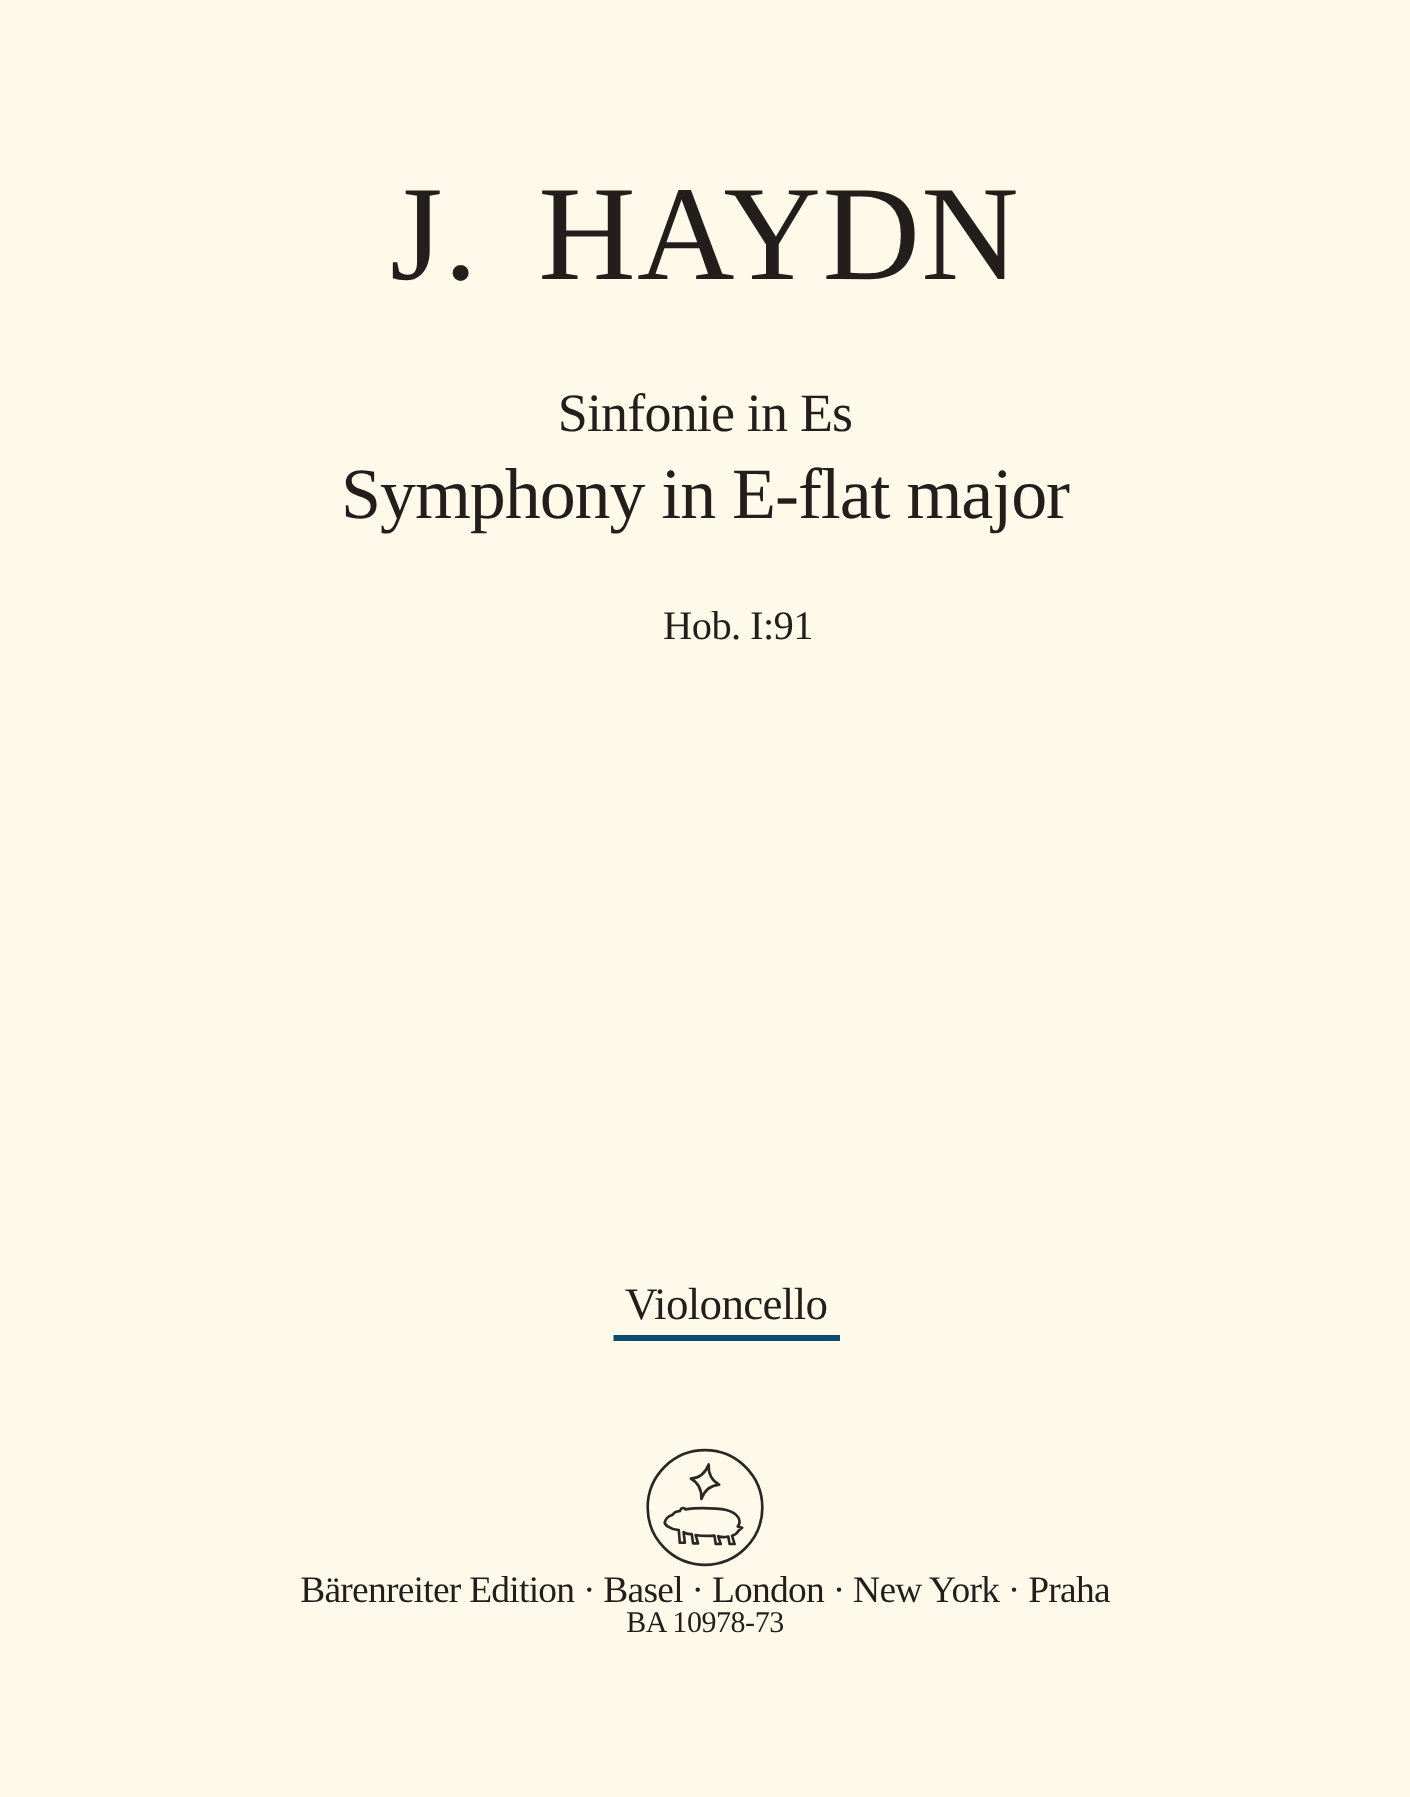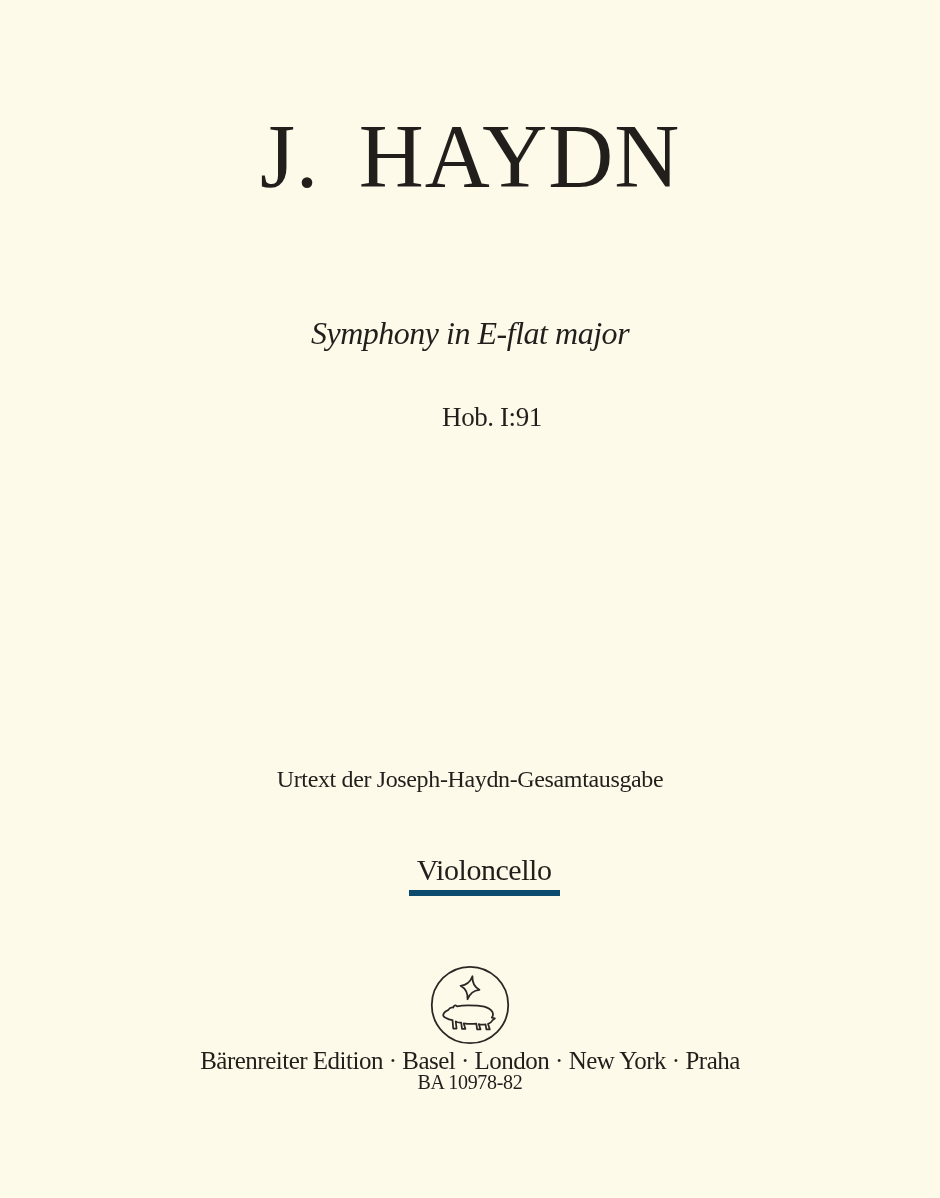--- a/index.html
+++ b/index.html
@@ -31,45 +31,44 @@
     line-height: 1;
     word-spacing: 0.18em;
     letter-spacing: 0.01em;
   }
   .work-title-de {
     top: 256px;
     font-size: 36px;
     line-height: 1.1;
   }
   .work-title-en {
-    top: 316px;
-    font-size: 32px;
+    top: 304px;
+    font-size: 48px;
     line-height: 1.1;
-    font-style: italic;
   }
   .catalog {
     top: 403px;
     font-size: 27px;
     line-height: 1.1;
     margin-left: 44px;
   }
   .urtext {
     top: 709px;
     font-size: 24px;
     line-height: 28px;
   }
   .instrument {
     top: 818px;
     font-size: 30px;
     line-height: 1.15;
   }
   .instrument span {
     display: inline-block;
     padding: 0 8px 3px 8px;
-    border-bottom: 6px solid #0c4a6e;
+    border-bottom: 4px solid #0c4a6e;
   }
   .logo-wrap {
     position: absolute;
     top: 963px;
     left: 0;
     right: 0;
     text-align: center;
     line-height: 0;
   }
   .logo-wrap svg {
@@ -88,27 +87,27 @@
     line-height: 1.1;
   }
 </style>
 </head>
 <body>
 
 <div class="page">
 
   <div class="centered composer">J. HAYDN</div>
 
+  <div class="centered work-title-de">Sinfonie in Es</div>
 
   <div class="centered work-title-en">Symphony in E-flat major</div>
 
   <div class="centered catalog">Hob. I:91</div>
 
   <div class="centered urtext">
-    <div>Urtext der Joseph-Haydn-Gesamtausgabe</div>
   </div>
 
   <div class="centered instrument">
     <span>Violoncello</span>
   </div>
 
   <div class="logo-wrap">
     <svg viewBox="0 0 100 100" fill="none" stroke="#2B2724" stroke-width="2.1" stroke-linejoin="round" stroke-linecap="round">
       <circle cx="50" cy="50" r="45.5"></circle>
       <path transform="rotate(12 50 29.5)" d="M50 15.5 Q51.7 26.5 61.5 29.5 Q51.7 32.5 50 43.5 Q48.3 32.5 38.5 29.5 Q48.3 26.5 50 15.5 Z"></path>
@@ -129,15 +128,15 @@
                L44.5 78.5 L40.5 78.5 L39.5 71
                Q36 71.5 33 69.5
                L34 78 L30 78 L29.2 68
                Q24.5 67.5 21.5 65.5
                Q18.5 64.5 18 62 Z"></path>
     </svg>
   </div>
 
   <div class="centered imprint">Bärenreiter Edition · Basel · London · New York · Praha</div>
 
-  <div class="centered edition-number">BA 10978-82</div>
+  <div class="centered edition-number">BA 10978-73</div>
 
 </div>
 
 </body></html>

